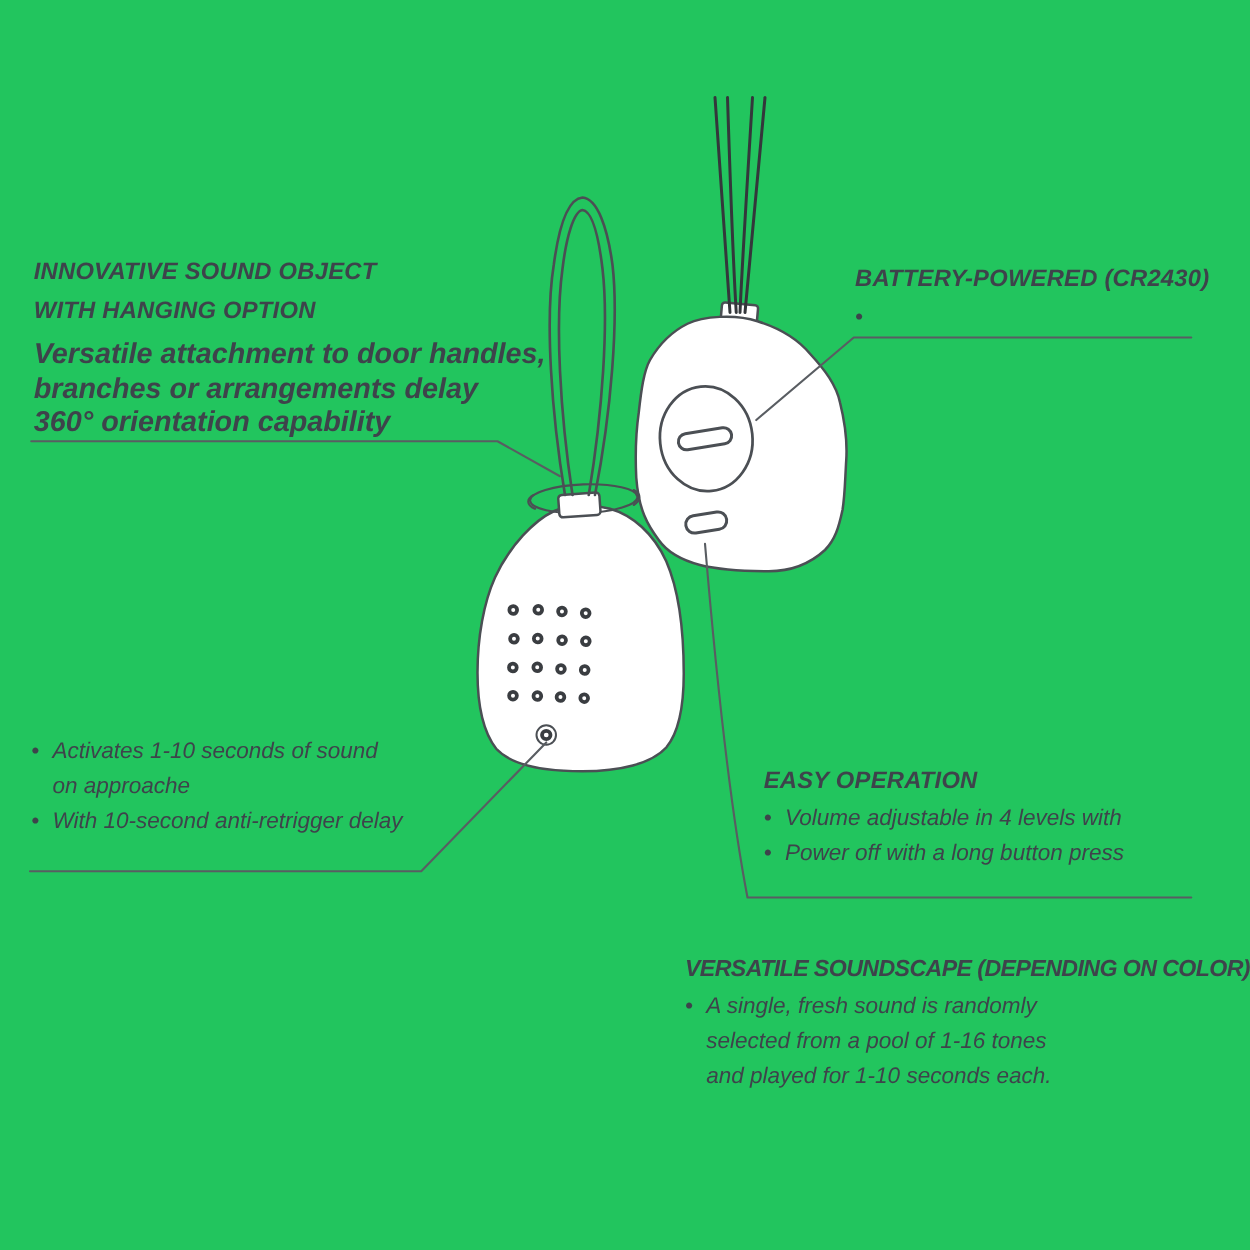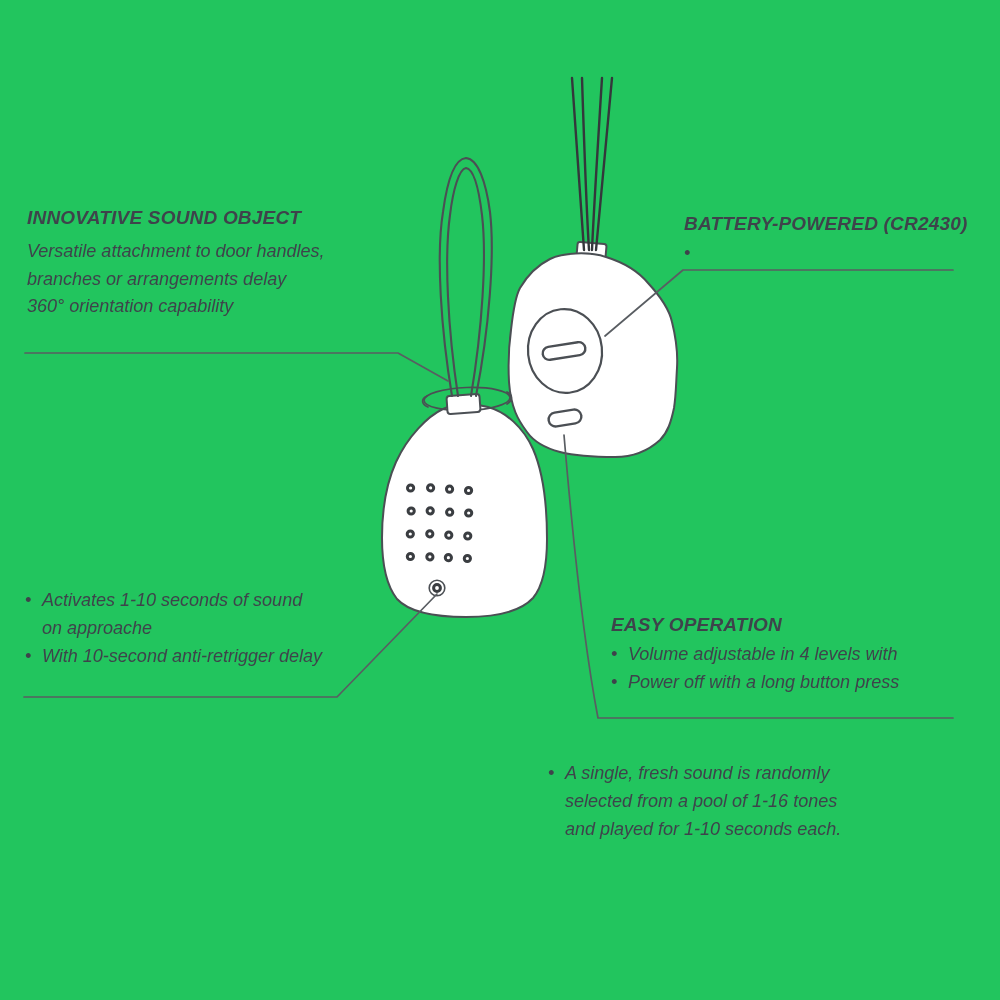--- a/index.html
+++ b/index.html
@@ -4,21 +4,21 @@
 <style>
   html,body{margin:0;padding:0;background:#ffffff;}
   .stage{
     position:relative;width:1000px;height:1000px;background:#22c55e;
     font-family:"Liberation Sans", sans-serif;color:#3e434b;overflow:hidden;
   }
   .stage svg{position:absolute;left:0;top:0;}
   .callout{position:absolute;white-space:nowrap;}
   .h{font-size:19px;line-height:31px;font-weight:700;font-style:italic;letter-spacing:.2px;}
   .h.tight{font-size:18.5px;letter-spacing:-0.45px;}
-  .t{font-size:18px;line-height:27.5px;font-style:italic;}
+  .t{font-size:23px;line-height:27.5px;font-style:italic;font-weight:bold;}
   .li{display:flex;font-size:18px;line-height:28px;font-style:italic;}
   .li .b{width:17px;flex:0 0 17px;}
   .cont{padding-left:17px;}
   .gap{height:5px;}
 </style>
 </head>
 <body>
 
 <div class="stage">
 
@@ -90,20 +90,21 @@
         <path d="M25,353 L398,353 L448,381"></path>
         <path d="M953,270 L683,270 L605,336"></path>
         <path d="M24,697 L337,697 L437,594"></path>
         <path d="M564,435 C572,530 583,640 598,718 L953,718"></path>
       </g>
     </g>
   </svg>
 
   <div class="callout" style="left:27px;top:202px;">
     <div class="h">INNOVATIVE SOUND OBJECT</div>
+    <div class="h">WITH HANGING OPTION</div>
     <div class="gap"></div>
     <div class="t">Versatile attachment to door handles,</div>
     <div class="t">branches or arrangements delay</div>
     <div class="t">360° orientation capability</div>
   </div>
 
   <div class="callout" style="left:684px;top:208px;">
     <div class="h">BATTERY-POWERED (CR2430)</div>
     <div class="li">
       <span class="b">•</span>
@@ -130,20 +131,21 @@
       <span class="b">•</span>
       <span>Volume adjustable in 4 levels with</span>
     </div>
     <div class="li">
       <span class="b">•</span>
       <span>Power off with a long button press</span>
     </div>
   </div>
 
   <div class="callout" style="left:548px;top:759px;">
+    <div class="h tight">VERSATILE SOUNDSCAPE (DEPENDING ON COLOR)</div>
     <div class="li">
       <span class="b">•</span>
       <span>A single, fresh sound is randomly</span>
     </div>
     <div class="li cont">
       <span>selected from a pool of 1-16 tones</span>
     </div>
     <div class="li cont">
       <span>and played for 1-10 seconds each.</span>
     </div>

